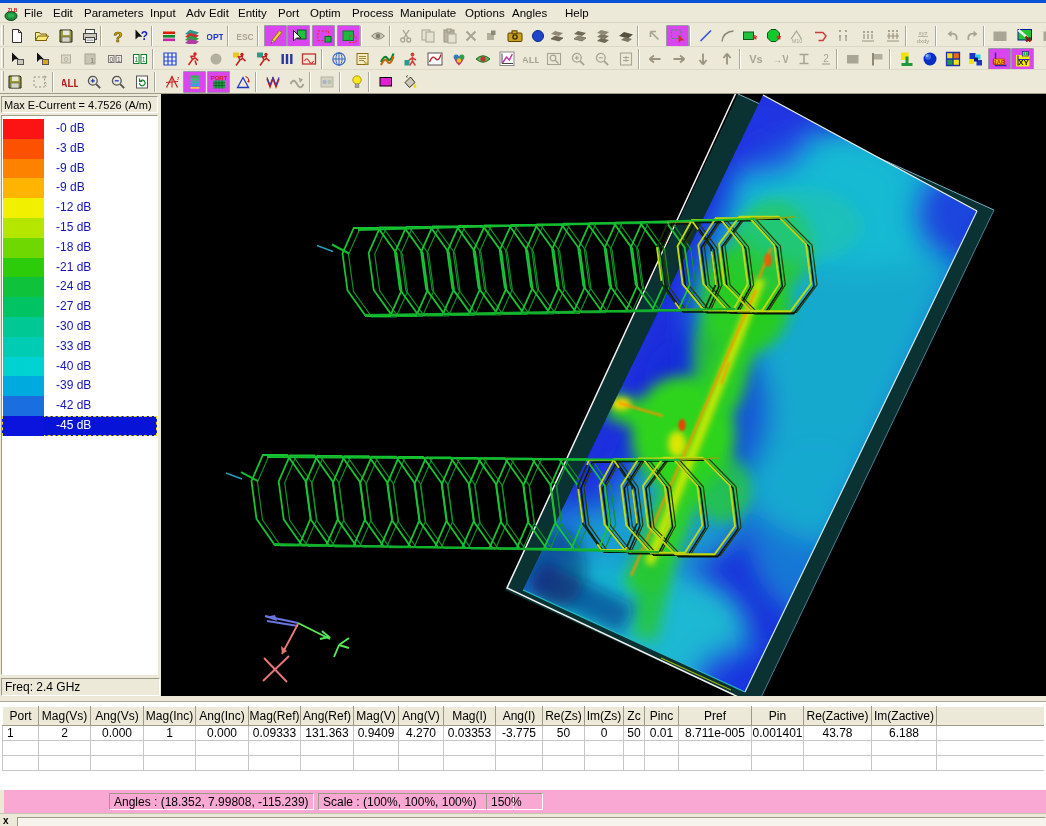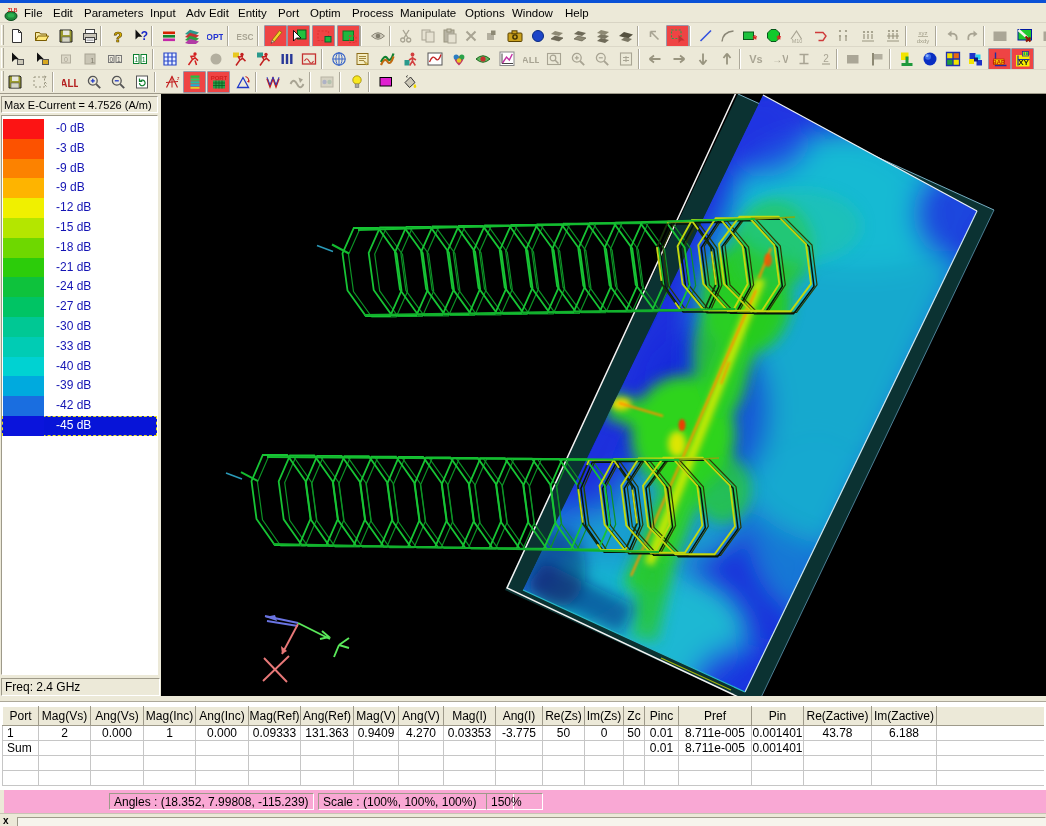--- a/index.html
+++ b/index.html
@@ -1,21 +1,21 @@
 <!DOCTYPE html>
 <html><head><meta charset="utf-8"><style>
 *{margin:0;padding:0;box-sizing:border-box}
 body{width:1046px;height:826px;position:relative;overflow:hidden;background:#ece9d8;font-family:"Liberation Sans",sans-serif}
 .topline{position:absolute;left:0;top:0;width:1046px;height:3px;background:#0a51d6}
 .menubar{position:absolute;left:0;top:3px;width:1046px;height:20px;background:#ece9d8;border-bottom:1px solid #d8d4c4}
 .menubar span{position:absolute;top:4px;font-size:11.5px;color:#000}
 .appico{position:absolute;left:4px;top:4px;width:16px;height:16px}
 .tools{position:absolute;left:0;top:23px;width:1046px;height:71px;background:#ece9d8;border-bottom:1px solid #9e9a8a}
 .tb{position:absolute;width:23px;height:22px;display:flex;align-items:center;justify-content:center}
-.tb.p{background:#ef4444;border:1px solid #9a96a8;border-radius:1px}
+.tb.p{background:#d946ef;border:1px solid #9a96a8;border-radius:1px}
 .tsep{position:absolute;width:2px;height:20px;border-left:1px solid #aca899;border-right:1px solid #fff}
 .tgrip{position:absolute;width:3px;height:20px;border-left:1px solid #fff;border-right:1px solid #aca899}
 .hr1{position:absolute;left:0;top:46px;width:1046px;height:1px;background:#dcd8c8}
 .hr2{position:absolute;left:0;top:69px;width:1046px;height:1px;background:#dcd8c8}
 .lpanel{position:absolute;left:0;top:94px;width:161px;height:602px;background:#ece9d8}
 .ltitle{position:absolute;left:1px;top:2px;width:157px;height:17px;background:#ece9d8;border:1px solid;border-color:#9e9a8a #fff #fff #9e9a8a;font-size:11px;color:#000;padding:2px 0 0 2px;white-space:nowrap}
 .llist{position:absolute;left:1px;top:21px;width:157px;height:560px;background:#fff;border:1px solid;border-color:#9e9a8a #fff #fff #9e9a8a;padding-top:3px}
 .lrow{position:relative;height:19.8px;font-size:12px;color:#1414b4}
 .lrow .sw{position:absolute;left:1px;top:0;width:41px;height:19.8px}
 .lrow span{position:absolute;left:54px;top:2px}
@@ -44,21 +44,21 @@
     <span style="left:53px">Edit</span>
     <span style="left:84px">Parameters</span>
     <span style="left:150px">Input</span>
     <span style="left:186px">Adv Edit</span>
     <span style="left:238px">Entity</span>
     <span style="left:278px">Port</span>
     <span style="left:310px">Optim</span>
     <span style="left:352px">Process</span>
     <span style="left:400px">Manipulate</span>
     <span style="left:465px">Options</span>
-    <span style="left:512px">Window</span>
+    <span style="left:512px">Angles</span>
     <span style="left:565px">Help</span>
 </div>
 <div class="tools">
     <div class="tgrip" style="left:1px;top:2px"></div>
 <div class="tgrip" style="left:1px;top:25px"></div>
 <div class="tgrip" style="left:1px;top:48px"></div>
 <div class="tb" style="left:5px;top:2px">
       <svg width="16" height="16" viewBox="0 0 16 16">
         <path d="M3.5 1.5h6l3 3v10h-9z" fill="#fff" stroke="#333"></path>
         <path d="M9.5 1.5v3h3" fill="none" stroke="#333"></path>
@@ -1041,42 +1041,20 @@
           <td>0</td>
           <td>50</td>
           <td>0.01</td>
           <td>8.711e-005</td>
           <td>0.001401</td>
           <td>43.78</td>
           <td>6.188</td>
           <td class="fill"></td>
         </tr>
         <tr>
-          <td style="text-align:left;padding-left:4px">Sum</td>
-          <td></td>
-          <td></td>
-          <td></td>
-          <td></td>
-          <td></td>
-          <td></td>
-          <td></td>
-          <td></td>
-          <td></td>
-          <td></td>
-          <td></td>
-          <td></td>
-          <td></td>
-          <td>0.01</td>
-          <td>8.711e-005</td>
-          <td>0.001401</td>
-          <td></td>
-          <td></td>
-          <td class="fill"></td>
-        </tr>
-        <tr>
           <td style="text-align:left;padding-left:4px"></td>
           <td></td>
           <td></td>
           <td></td>
           <td></td>
           <td></td>
           <td></td>
           <td></td>
           <td></td>
           <td></td>

